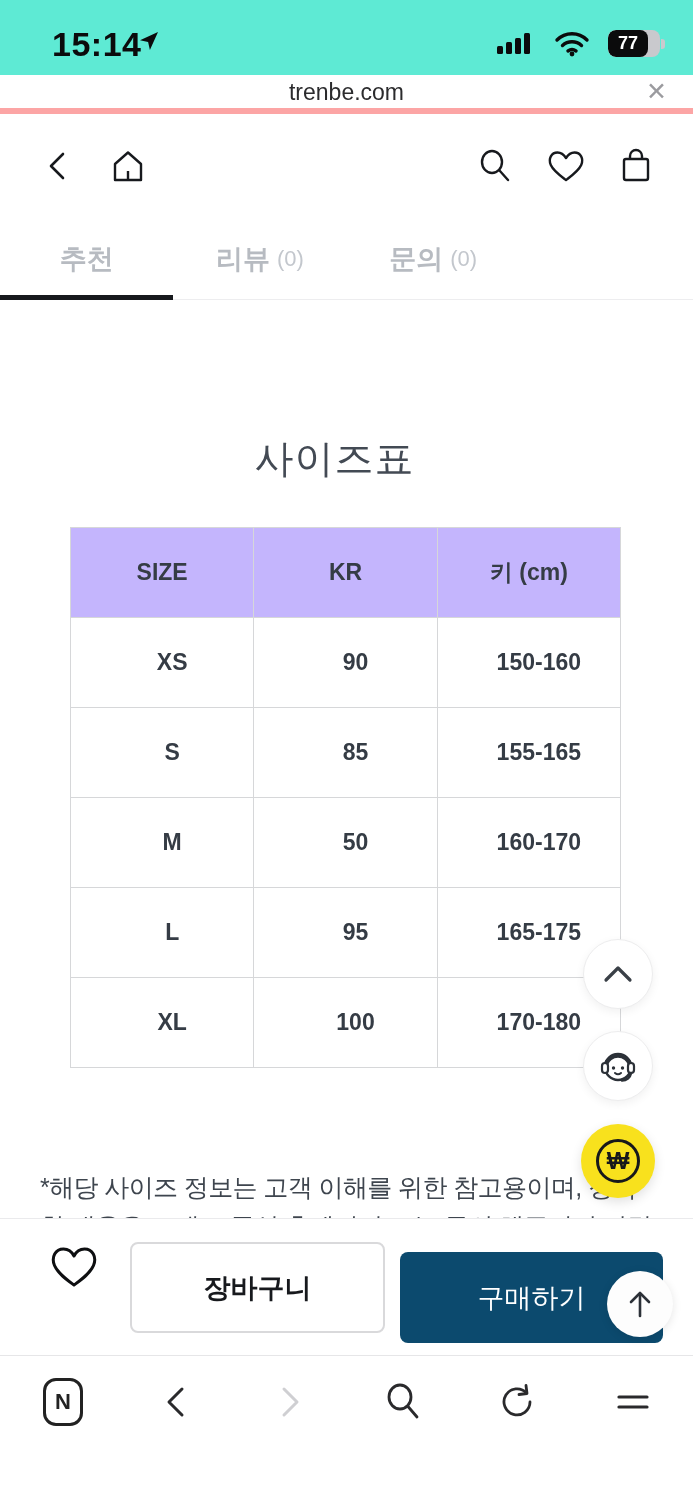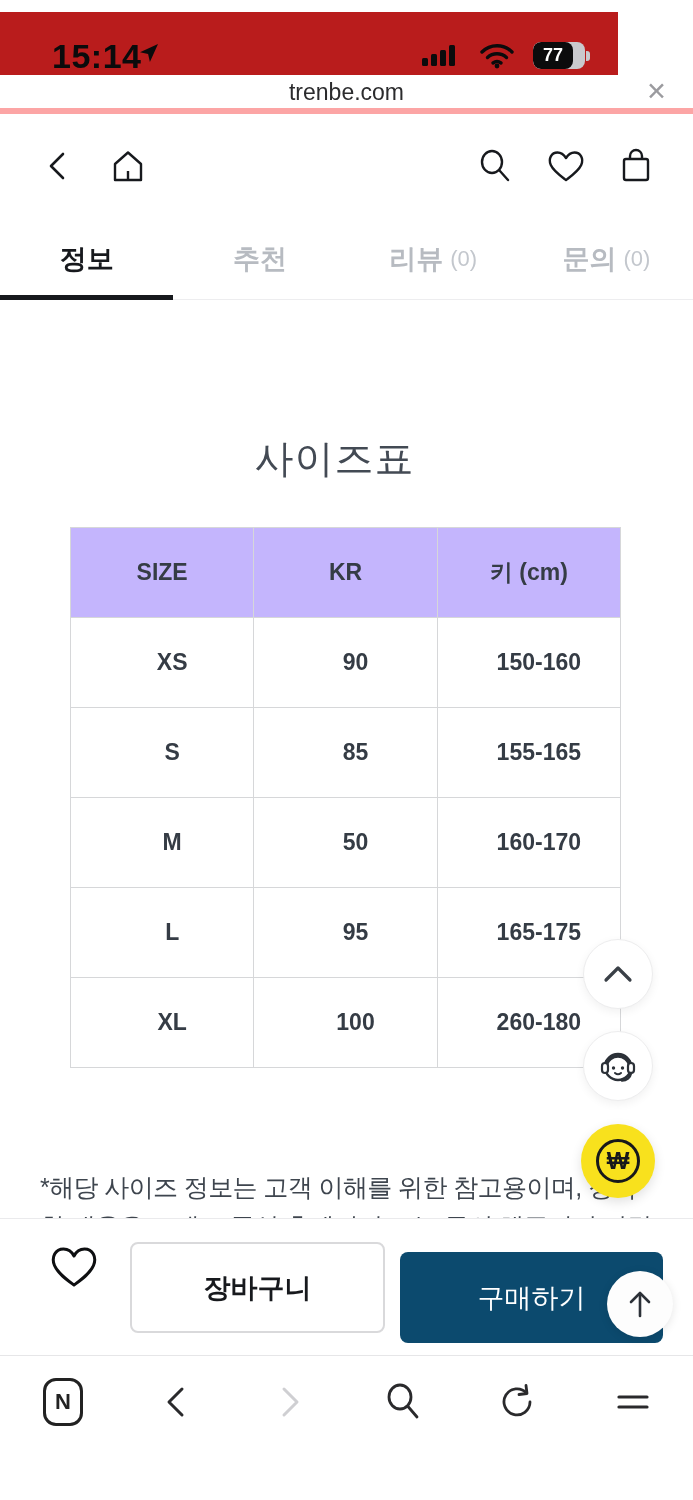--- a/index.html
+++ b/index.html
@@ -1,21 +1,21 @@
 <!DOCTYPE html>
 <html><head>
 <meta charset="utf-8">
 <style>
   * { margin:0; padding:0; box-sizing:border-box; }
   html,body { background:#fff; }
   body { font-family:"Liberation Sans","DejaVu Sans",sans-serif; color:#21262c; }
   #page { position:relative; width:693px; height:1500px; margin:0 auto; background:#fff; overflow:hidden; }
 
   
-  #status-bar { position:absolute; top:12px; left:0; width:618px; height:75px; background:#b91c1c; }
+  #status-bar { position:absolute; top:0; left:0; width:693px; height:75px; background:#5eead4; }
   .time { position:absolute; left:52px; top:25px; font-size:34px; font-weight:700; letter-spacing:.5px; color:#0b0b0c; }
   .loc-arrow { position:absolute; left:137px; top:29px; }
   .sbar-right { position:absolute; right:28px; top:30px; display:flex; align-items:center; gap:18px; }
   .battery { display:flex; align-items:center; }
   .bat-body { width:52px; height:27px; border-radius:8px; background:#c9c9cd; overflow:hidden; display:flex; }
   .bat-fill { width:40px; height:27px; background:#0b0b0c; color:#fff; font-size:18px; font-weight:700;
               display:flex; align-items:center; justify-content:center; border-radius:8px; }
   .bat-tip { width:4px; height:10px; background:#c9c9cd; border-radius:0 3px 3px 0; margin-left:1px; }
 
   
@@ -135,23 +135,20 @@
     </span>
     <span class="nav-ic" style="left:616px;">
       <svg width="40" height="40" viewBox="0 0 40 40">
         <rect x="8" y="13" width="24" height="21" rx="2" fill="none" stroke="#17191d" stroke-width="2.4" stroke-linejoin="round"></rect>
         <path d="M14 13 V10 a6 6 0 0 1 12 0 V13" fill="none" stroke="#17191d" stroke-width="2.4"></path>
       </svg>
     </span>
   </div>
 
   <div id="tab-bar">
-    <div class="tab active">
-      <span>정보</span>
-    </div>
     <div class="tab">
       <span>추천</span>
     </div>
     <div class="tab">
       <span>리뷰</span>
       <span class="cnt">(0)</span>
     </div>
     <div class="tab">
       <span>문의</span>
       <span class="cnt">(0)</span>
@@ -184,21 +181,21 @@
       <td>160-170</td>
     </tr>
     <tr>
       <td>L</td>
       <td>95</td>
       <td>165-175</td>
     </tr>
     <tr>
       <td>XL</td>
       <td>100</td>
-      <td>260-180</td>
+      <td>170-180</td>
     </tr>
   </tbody>
     </table>
 
   <div id="disclaimer">*해당 사이즈 정보는 고객 이해를 위한 참고용이며, 정확한 내용을 브랜드 공식 홈페이지 또는 문의 해주시기 바랍니다.</div>
 
   <div class="float-btn" id="float-top">
     <svg width="36" height="22" viewBox="0 0 36 22">
         <polyline points="6,17 18,5 30,17" fill="none" stroke="#3a4047" stroke-width="3.2" stroke-linecap="round" stroke-linejoin="round"></polyline>
       </svg>

